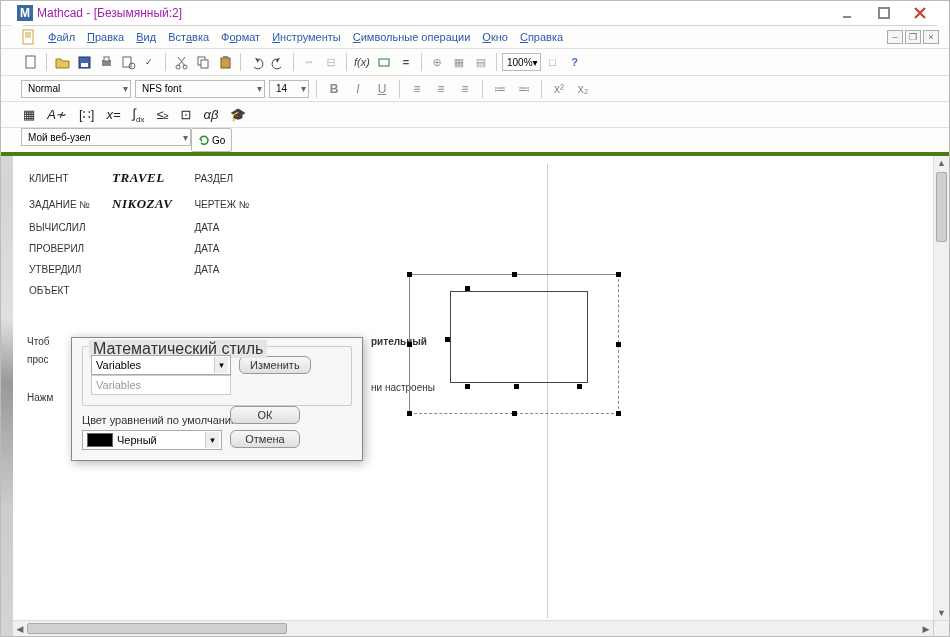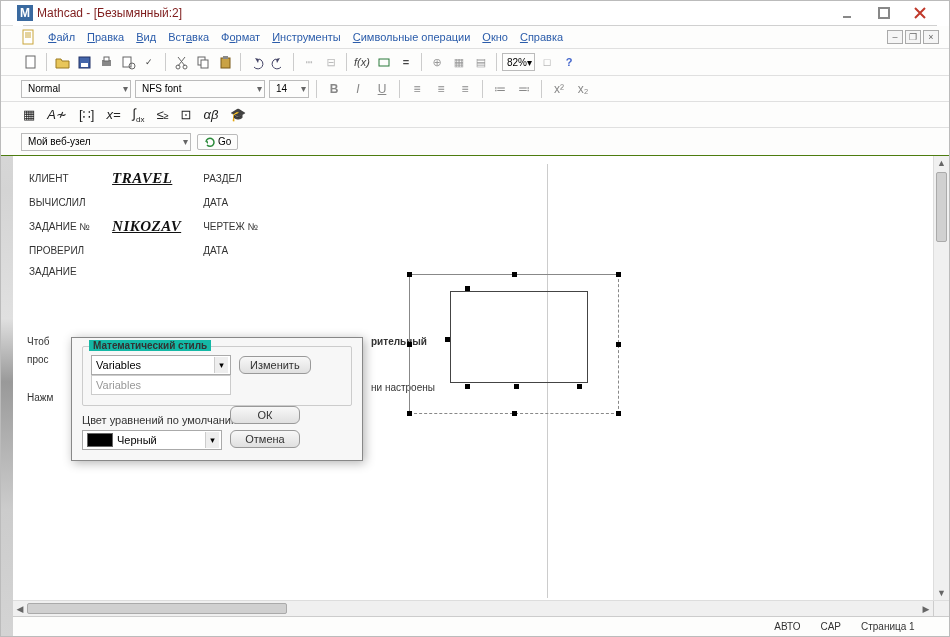--- a/index.html
+++ b/index.html
@@ -3,21 +3,21 @@
 <meta charset="utf-8">
 <style>
   * { box-sizing: border-box; }
   html, body { margin: 0; padding: 0; font-family: "Segoe UI", Tahoma, sans-serif; font-size: 11px; }
   body { background: #fff; overflow: hidden; }
   .window { width: 950px; height: 637px; border: 1px solid #bbb; display: flex; flex-direction: column; position: relative; background: #fff; }
   
   .left-strip { position: absolute; left: 0; top: 0; bottom: 0; width: 12px; background: linear-gradient(to bottom, #e0e0e0 0%, #d4d4d4 30%, #e0e0e0 50%, #999 60%, #ccc 80%, #d4d4d4 100%); z-index: 1; }
   .titlebar { display: flex; align-items: center; height: 24px; padding: 0 4px 0 4px; background: #fff; position: relative; z-index: 2; }
   .titlebar .app-icon { width: 16px; height: 16px; margin: 0 4px 0 12px; }
-  .titlebar .title-text { color: #7f1d1d; font-size: 12px; flex: 0 0 auto; }
+  .titlebar .title-text { color: #a21caf; font-size: 12px; flex: 0 0 auto; }
   .titlebar-spacer { flex: 1; }
   .win-controls { display: flex; gap: 14px; padding-right: 14px; }
   .win-controls .wc { width: 22px; height: 16px; display: flex; align-items: center; justify-content: center; color: #888; }
   .win-controls .wc.close { color: #c0392b; }
   .top-sep { height: 1px; background: #d0d0d0; margin: 0 12px 0 22px; position: relative; z-index: 2; }
   .menubar { display: flex; align-items: center; height: 22px; padding: 0 4px 0 20px; gap: 6px; position: relative; z-index: 2; background: #fdfdfc; }
   .menubar .doc-icon { width: 16px; height: 16px; margin-right: 2px; }
   .menubar .menu-item { color: #2b5caa; font-size: 11px; padding: 0 3px; }
   .menubar .menu-item .accel { text-decoration: underline; }
   .mdi-controls { display: flex; gap: 2px; padding-right: 6px; }
@@ -25,28 +25,28 @@
   .toolbar { display: flex; align-items: center; height: 28px; padding: 0 6px 0 20px; border-top: 1px solid #e0e0e0; border-bottom: 1px solid #e0e0e0; gap: 2px; position: relative; z-index: 2; background: #fdfdfc; }
   .tbtn { width: 20px; height: 20px; display: flex; align-items: center; justify-content: center; color: #444; }
   .tsep { width: 1px; height: 18px; background: #ccc; margin: 0 3px; }
   .zoom { display: flex; align-items: center; border: 1px solid #bbb; height: 18px; padding: 0 2px 0 4px; font-size: 10px; }
   .format-toolbar { display: flex; align-items: center; height: 26px; padding: 0 6px 0 20px; border-bottom: 1px solid #e0e0e0; gap: 4px; position: relative; z-index: 2; background: #fdfdfc; }
   .combo { display: flex; align-items: center; border: 1px solid #bbb; height: 18px; padding: 0 2px 0 6px; font-size: 10px; min-width: 80px; }
   .combo .caret { margin-left: auto; padding-left: 6px; color: #666; }
   .fbtn { width: 20px; height: 20px; display: flex; align-items: center; justify-content: center; color: #888; font-size: 12px; }
   .math-toolbar { display: flex; align-items: center; height: 26px; padding: 0 6px 0 20px; border-bottom: 1px solid #e0e0e0; gap: 8px; position: relative; z-index: 2; background: #fdfdfc; }
   .mtb { font-size: 13px; color: #222; padding: 0 2px; }
-  .web-toolbar { display: flex; align-items: center; height: 28px; padding: 0 6px 0 20px; border-bottom: 1px solid #4d7c0f; gap: 6px; position: relative; z-index: 2; background: #fdfdfc; }
+  .web-toolbar { display: flex; height: 28px; padding: 0 6px 0 20px; border-bottom: 4px solid #4d7c0f; position: relative; z-index: 2; background: #fdfdfc; }
   .go-btn { border: 1px solid #bbb; padding: 1px 6px; border-radius: 2px; font-size: 10px; display: flex; align-items: center; gap: 2px; }
   .workspace { flex: 1; position: relative; display: flex; background: #fff; margin-left: 12px; z-index: 2; }
   .doc-area { flex: 1; position: relative; overflow: hidden; padding: 8px 8px 2px 8px; }
   .doc-content { position: relative; width: 100%; height: 100%; }
   .doc-table { position: absolute; left: 0; top: 0; font-size: 10px; }
   .doc-table td { padding: 4px 14px 4px 6px; vertical-align: middle; white-space: nowrap; color: #333; }
-  .doc-table .field-val { font-style: italic; font-weight: bold; font-family: "Comic Sans MS", cursive; font-size: 15px; color: #111; letter-spacing: 0.5px; text-decoration: underline; }
+  .doc-table .field-val { font-style: italic; font-weight: bold; font-family: "Comic Sans MS", cursive; font-size: 13px; color: #111; letter-spacing: 0.5px; }
   .doc-text { position: absolute; font-size: 10px; color: #333; text-align: right; }
   .plot-region { position: absolute; left: 388px; top: 110px; width: 210px; height: 140px; border: 1px solid #888; border-right: 1px dashed #888; border-bottom: 1px dashed #888; }
   .plot-region::before { content: ""; position: absolute; left: 40px; top: 16px; right: 30px; bottom: 30px; border: 1px solid #444; }
   .handle { position: absolute; width: 5px; height: 5px; background: #000; }
   .page-sep { position: absolute; left: 526px; top: 0; bottom: 0; width: 1px; background: #ccc; }
   .vscroll { width: 16px; background: #f0f0f0; border-left: 1px solid #ddd; position: relative; }
   .vscroll .arrow { position: absolute; left: 0; right: 0; height: 14px; display: flex; align-items: center; justify-content: center; font-size: 9px; color: #666; }
   .vscroll .thumb { position: absolute; left: 2px; right: 2px; top: 16px; height: 70px; background: #d0d0d0; border: 1px solid #aaa; border-radius: 2px; }
   .hscroll { height: 16px; background: #f0f0f0; border-top: 1px solid #ddd; display: flex; position: relative; z-index: 2; margin-left: 12px; }
   .hscroll .arrow { width: 14px; display: flex; align-items: center; justify-content: center; font-size: 9px; color: #666; }
@@ -55,21 +55,21 @@
   .statusbar { height: 20px; border-top: 1px solid #ccc; display: flex; align-items: center; padding: 0 8px; font-size: 10px; color: #333; position: relative; z-index: 2; background: #fdfdfc; margin-left: 12px; }
   .statusbar .spacer { flex: 1; }
   .statusbar .cell { padding: 0 10px; }
   
   .dialog { position: absolute; left: 70px; top: 336px; width: 292px; background: #f7f7f7; border: 1px solid #888; box-shadow: 2px 2px 10px rgba(0,0,0,0.3); z-index: 50; font-size: 11px; }
   .dialog-title { display: flex; align-items: center; height: 24px; padding: 0 0 0 8px; background: linear-gradient(#f7f7f7, #eaeaea); }
   .dialog-title .dtext { color: #333; font-size: 11px; }
   .dialog-title .dclose { margin-left: auto; width: 34px; height: 18px; background: linear-gradient(#e08080, #c94040); color: #fff; display: flex; align-items: center; justify-content: center; border: 1px solid #a03030; border-radius: 2px; font-size: 10px; margin-right: 4px; }
   .dialog-body { padding: 8px 10px 10px 10px; }
   .groupbox { border: 1px solid #ccc; border-radius: 2px; padding: 8px 8px 10px 8px; position: relative; margin-bottom: 8px; }
-  .groupbox .legend { position: absolute; top: -7px; left: 6px; background: #14b8a6; padding: 0 4px; font-size: 10px; color: #333; font-weight: bold; }
+  .groupbox .legend { position: absolute; top: -7px; left: 6px; background: #e5e5e5; padding: 0 4px; font-size: 16px; color: #333; }
   .dlabel { color: #333; font-size: 11px; margin: 2px 0 4px 0; }
   .drow { display: flex; align-items: center; gap: 8px; }
   .dcombo { flex: 0 0 140px; border: 1px solid #aaa; background: #fff; height: 20px; display: flex; align-items: center; padding: 0 4px; font-size: 11px; position: relative; }
   .dcombo .caret { position: absolute; right: 2px; top: 1px; bottom: 1px; width: 14px; display: flex; align-items: center; justify-content: center; background: #eee; border-left: 1px solid #ccc; font-size: 9px; }
   .dinput { width: 140px; border: 1px solid #ccc; background: #fff; height: 20px; padding: 0 4px; font-size: 11px; color: #999; }
   .dbtn { border: 1px solid #999; background: linear-gradient(#f8f8f8, #e0e0e0); padding: 2px 10px; border-radius: 6px; font-size: 11px; color: #333; min-width: 70px; text-align: center; }
   .color-swatch { width: 26px; height: 14px; background: #000; border: 1px solid #666; margin-right: 4px; }
 </style>
 </head>
 <body>
@@ -210,21 +210,21 @@
       </div>
     <div class="tbtn">
         <b>=</b>
       </div>
     <div class="tsep"></div>
     <div class="tbtn" style="color:#999">⊕</div>
     <div class="tbtn" style="color:#999">▦</div>
     <div class="tbtn" style="color:#999">▤</div>
     <div class="tsep"></div>
     <div class="zoom">
-        <span>82%</span>
+        <span>100%</span>
         <span class="caret">▾</span>
       </div>
     <div class="tbtn" style="color:#999">□</div>
     <div class="tbtn" style="color:#4466cc">
         <b>?</b>
       </div>
   </div>
 
   <div class="format-toolbar">
     <div class="combo" style="width:110px">
@@ -293,39 +293,45 @@
         <div class="page-sep"></div>
         <table class="doc-table">
           <tbody>
               <tr>
                 <td>КЛИЕНТ</td>
                 <td class="field-val">TRAVEL</td>
                 <td>РАЗДЕЛ</td>
                 <td></td>
               </tr>
           <tr>
-                <td>ВЫЧИСЛИЛ</td>
-                <td></td>
-                <td>ДАТА</td>
-                <td></td>
-              </tr>
-          <tr>
                 <td>ЗАДАНИЕ №</td>
                 <td class="field-val">NIKOZAV</td>
                 <td>ЧЕРТЕЖ №</td>
                 <td></td>
               </tr>
           <tr>
+                <td>ВЫЧИСЛИЛ</td>
+                <td></td>
+                <td>ДАТА</td>
+                <td></td>
+              </tr>
+          <tr>
                 <td>ПРОВЕРИЛ</td>
                 <td></td>
                 <td>ДАТА</td>
                 <td></td>
               </tr>
           <tr>
-                <td>ЗАДАНИЕ</td>
+                <td>УТВЕРДИЛ</td>
+                <td></td>
+                <td>ДАТА</td>
+                <td></td>
+              </tr>
+          <tr>
+                <td>ОБЪЕКТ</td>
                 <td></td>
                 <td></td>
                 <td></td>
               </tr>
         </tbody>
           </table>
         <div class="doc-text" style="left:6px;top:172px">Чтоб</div>
         <div class="doc-text" style="left:350px;top:172px;font-weight:bold">рительный</div>
         <div class="doc-text" style="left:6px;top:190px">прос</div>
         <div class="doc-text" style="left:350px;top:218px">ни настроены</div>
@@ -357,26 +363,20 @@
 
   <div class="hscroll">
     <div class="arrow">◀</div>
     <div class="track">
         <div class="thumb"></div>
       </div>
     <div class="arrow">▶</div>
     <div style="width:16px;border-left:1px solid #ccc"></div>
   </div>
 
-  <div class="statusbar">
-    <div class="spacer"></div>
-    <div class="cell">АВТО</div>
-    <div class="cell">CAP</div>
-    <div class="cell" style="min-width:90px">Страница 1</div>
-  </div>
 
   <div class="dialog">
     <div class="dialog-body">
       <div class="groupbox">
         <div class="legend">Математический стиль</div>
         <div class="drow">
           <div class="dcombo">
             <span>Variables</span>
               <div class="caret">▾</div>
           </div>

